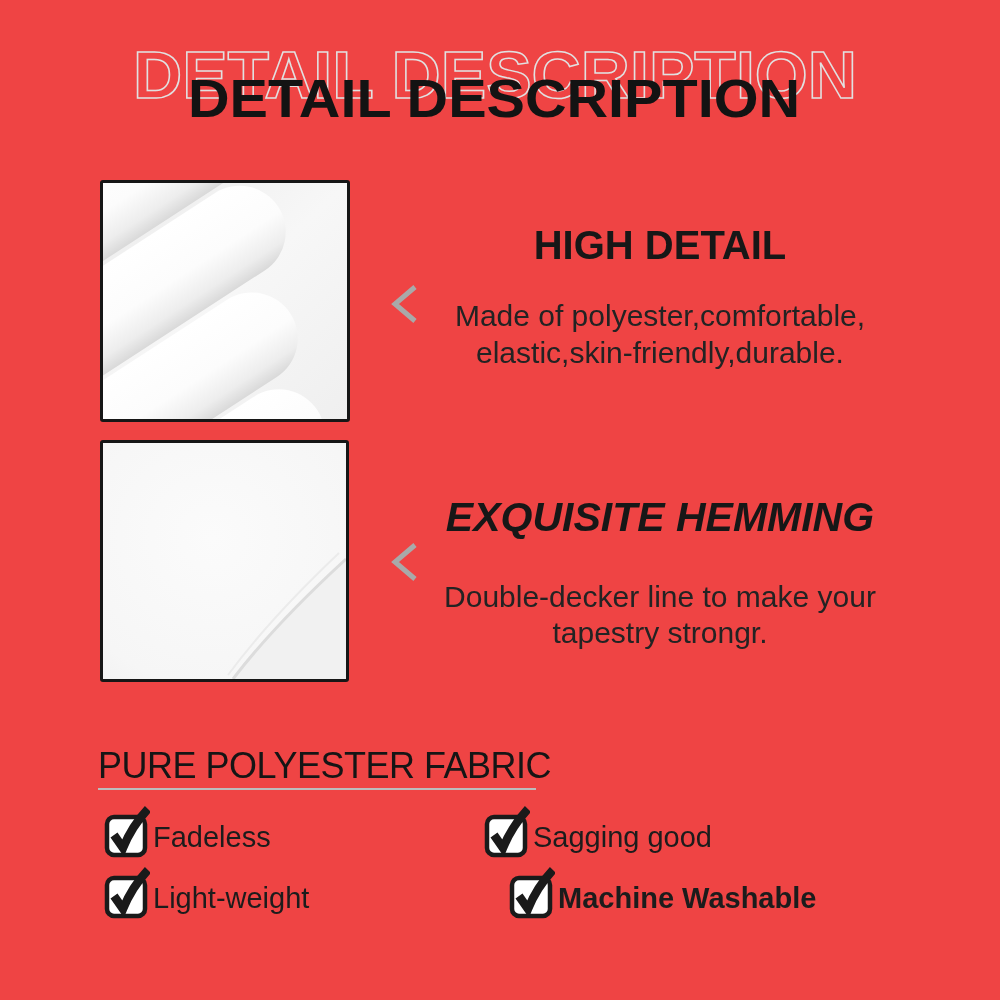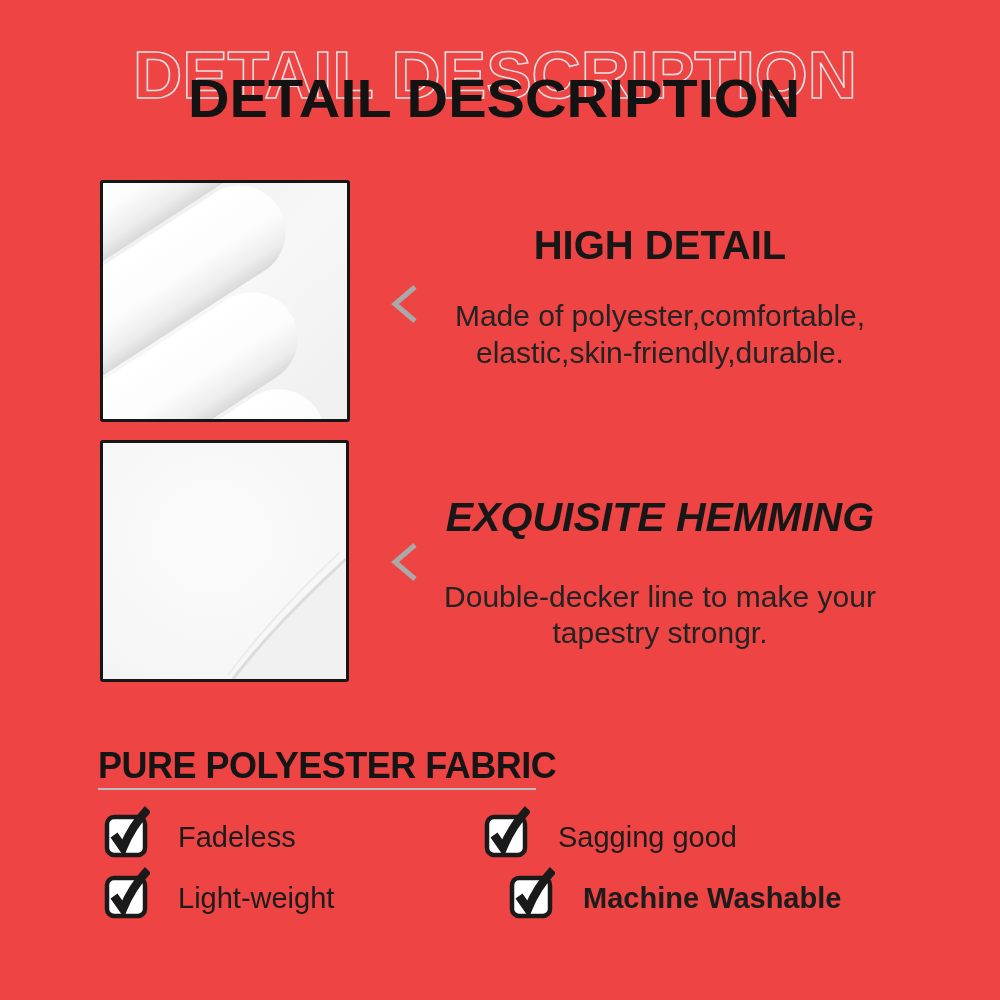--- a/index.html
+++ b/index.html
@@ -37,28 +37,28 @@
   .sec1-head{top:223px;font-size:40px;}
   .sec2-head{top:494px;font-size:41px;font-style:italic;}
   .sec-para{
     position:absolute;left:420px;width:480px;text-align:center;
     font-size:30px;color:#232323;
   }
   .sec1-para{top:297px;line-height:37px;}
   .sec2-para{top:567px;line-height:36px;margin-top:12px;}
   
   .fabric-head{
-    position:absolute;left:98px;top:745px;font-size:36px;font-weight:bold;
+    position:absolute;left:98px;top:745px;font-size:36px;font-weight:normal;
     color:#151515;letter-spacing:-0.5px;white-space:nowrap;
   }
   .fabric-underline{
     position:absolute;left:98px;top:788px;width:438px;height:2px;background:#bcbcbc;
   }
   .feature{
-    position:absolute;display:flex;align-items:center;height:42px;gap:28px;
+    position:absolute;display:flex;align-items:center;height:42px;gap:3px;
   }
   .feature svg{width:46px;height:56px;margin-top:-14px;flex:0 0 auto;}
   .feature .flabel{font-size:29px;color:#1c1c1c;white-space:nowrap;}
   .f-0{left:104px;top:816px;}
   .f-1{left:484px;top:816px;}
   .f-2{left:104px;top:877px;}
   .f-3{left:509px;top:877px;font-weight:bold;}
 </style>
 </head>
 <body>

